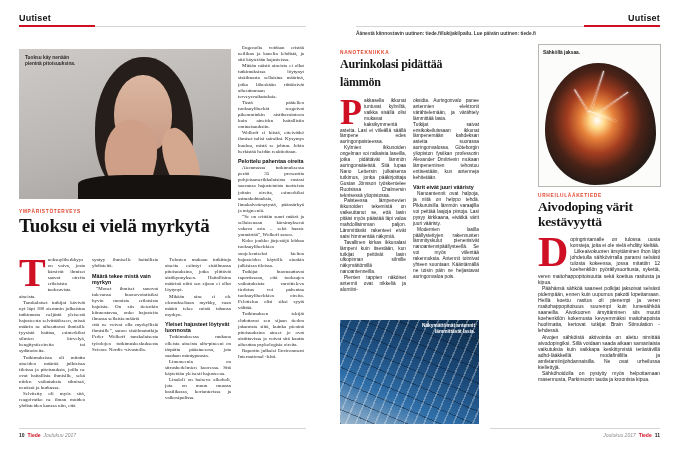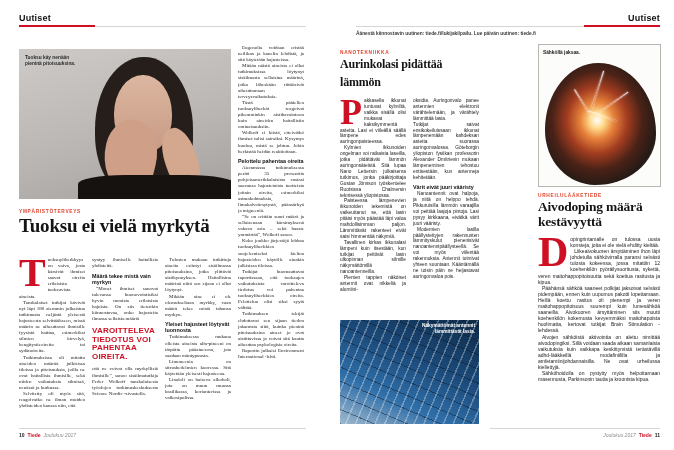--- a/index.html
+++ b/index.html
@@ -97,21 +97,20 @@
         <p>Selvitetty oli myös sitä, reagoivatko ne ilman muiden yhdisteiden kanssa niin, että</p>
       </div>
   </div>
 
   <div class="abs bcol bodyS" style="left:92px;top:257px;width:66px;height:168px;">
     <p>syntyy ihmiselle haitallisia yhdisteitä.</p>
     <div class="subhead">Määrä tekee mistä vain myrkyn</div>
     <div class="plist">
         <p>”Monet ihmiset sanovat tulevansa huonovointisiksi hyvin monista erilaisista hajuista. On siis tietenkin kiinnostavaa, onko hajusteita ilmassa sellaisia määriä</p>
       </div>
-    <div class="pullquote">VAROITTELEVA TIEDOTUS VOI PAHENTAA OIREITA.</div>
     <div>
         <p>että ne voivat olla myrkyllisiä ihmisille”, sanoo sisäilmatutkija Peder Wolkoff tanskalaisesta työolojen tutkimuskeskuksesta Science Nordic -sivustolla.</p>
       </div>
   </div>
 
   <div class="abs bcol bodyS" style="left:165px;top:257px;width:66px;height:168px;">
     <div class="plist">
         <p>Tulosten mukaan tutkittuja aineita esiintyi sisäilmassa pitoisuuksina, jotka ylittävät aistikynnyksen. Haitallisina määrinä niitä sen sijaan ei ollut löytynyt.</p>
         <p>Mikään aine ei ole olemukseltaan myrkky, vaan määrä tekee mistä tahansa myrkyn.</p>
       </div>
@@ -184,21 +183,21 @@
   <div class="abs photo photo-brain" style="left:538px;top:44px;width:121px;height:141px;">
     <div class="pb-blob"></div>
     <div class="streak" style="left:48%;top:18%;height:40px;transform:rotate(18deg);"></div>
     <div class="streak" style="left:36%;top:30%;height:34px;transform:rotate(-32deg);"></div>
     <div class="streak" style="left:60%;top:28%;height:38px;transform:rotate(55deg);"></div>
     <div class="streak" style="left:52%;top:40%;height:30px;transform:rotate(-70deg);"></div>
     <div class="abs photo-caption-ink" style="left:4px;top:5px;">Sähköllä jaksaa.</div>
   </div>
 
   <div class="abs kicker" style="left:538px;top:193px;">URHEILULÄÄKETIEDE</div>
-  <div class="abs headline" style="left:538px;top:199px;width:122px;font-size:13.5px;line-height:15px;">Aivodoping määrä kestävyyttä</div>
+  <div class="abs headline" style="left:538px;top:199px;width:122px;font-size:13.5px;line-height:15px;">Aivodoping värit kestävyyttä</div>
 
   <div class="abs bcol bodyA" style="left:538px;top:236px;width:122px;height:188px;font-size:5px;line-height:6.1px;">
     <p class="lead"><span class="dcap dcapD">D</span><span>opingrintamalle on tulossa uusia konsteja, joita ei ole vielä ehditty kieltää.</span></p>
     <div class="plist">
         <p>Liikeaivokuoren ärsyttäminen ihon läpi johdetulla sähkövirralla paransi selvästi tulosta kokeessa, jossa mitattiin 12 koehenkilön pyöräilysuoritusta, sykettä, veren maitohappopitoisuutta sekä koettua rasitusta ja kipua.</p>
         <p>Päähänsä sähköä saaneet polkijat jaksoivat selvästi pidempään, ennen kuin uupumus pakotti lopettamaan. Heillä koettu rasitus oli pienempi ja veren maitohappopitoisuus suurempi kuin lumesähköä saaneilla. Aivokuoren ärsyttäminen siis muutti koehenkilön kokemusta kevyemmäksi maitohapoista huolimatta, kertovat tutkijat Brain Stimulation -lehdessä.</p>
         <p>Aivojen sähköistä aktivointia on alettu nimittää aivodopingiksi. Sillä voidaan saada aikaan samanlaisia vaikutuksia kuin vaikkapa keskittymistä terästävillä adhd-lääkkeillä modafiniililla ja amfetamiinijohdannaisilla. Ne ovat urheilussa kiellettyjä.</p>
         <p>Sähköhoidolla on pystytty myös helpottamaan masennusta, Parkinsonin tautia ja kroonista kipua.</p>
       </div>
   </div>

